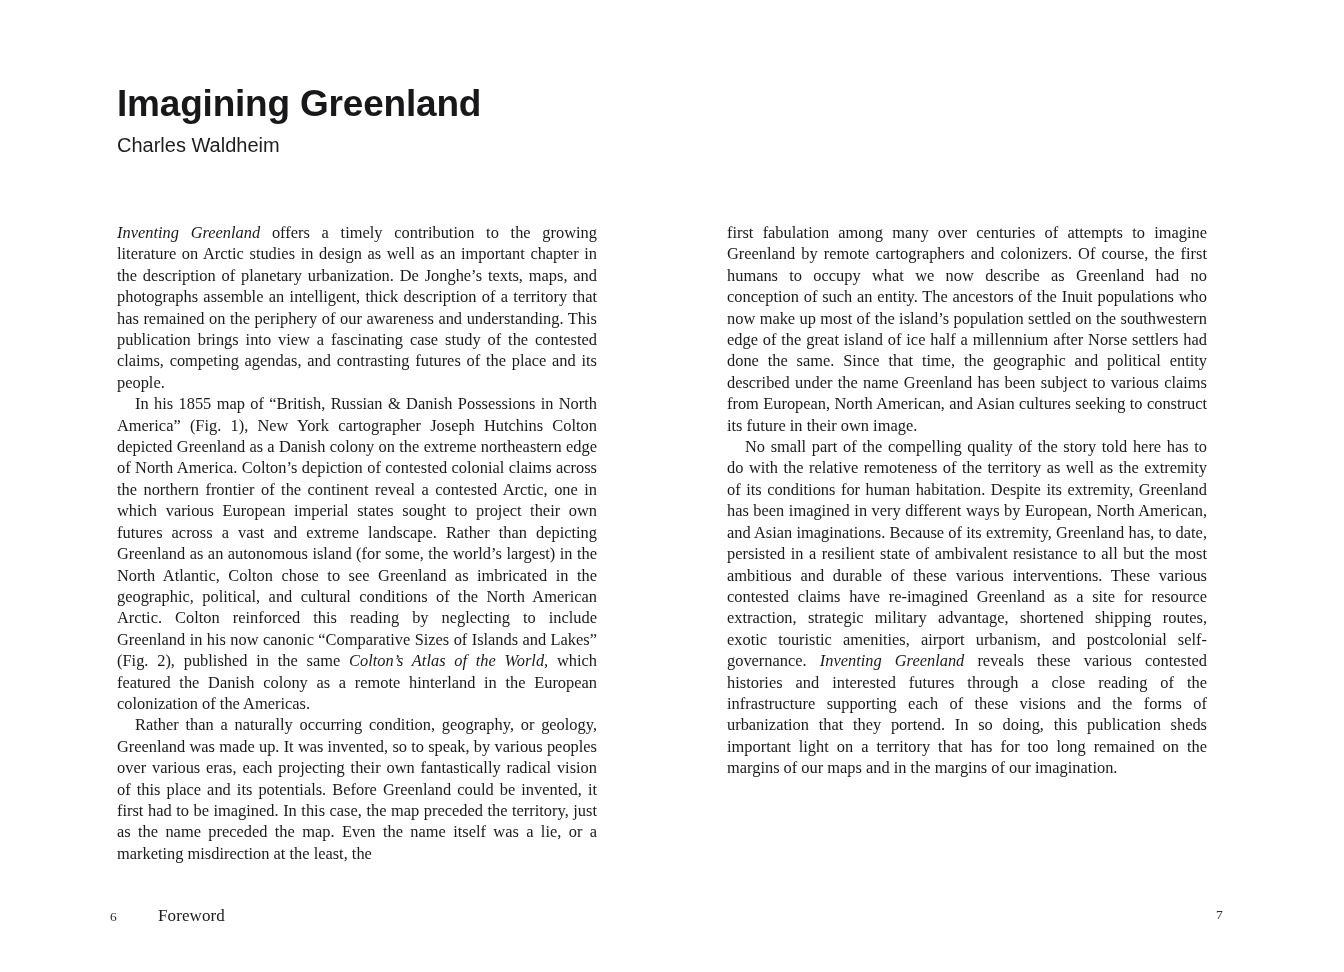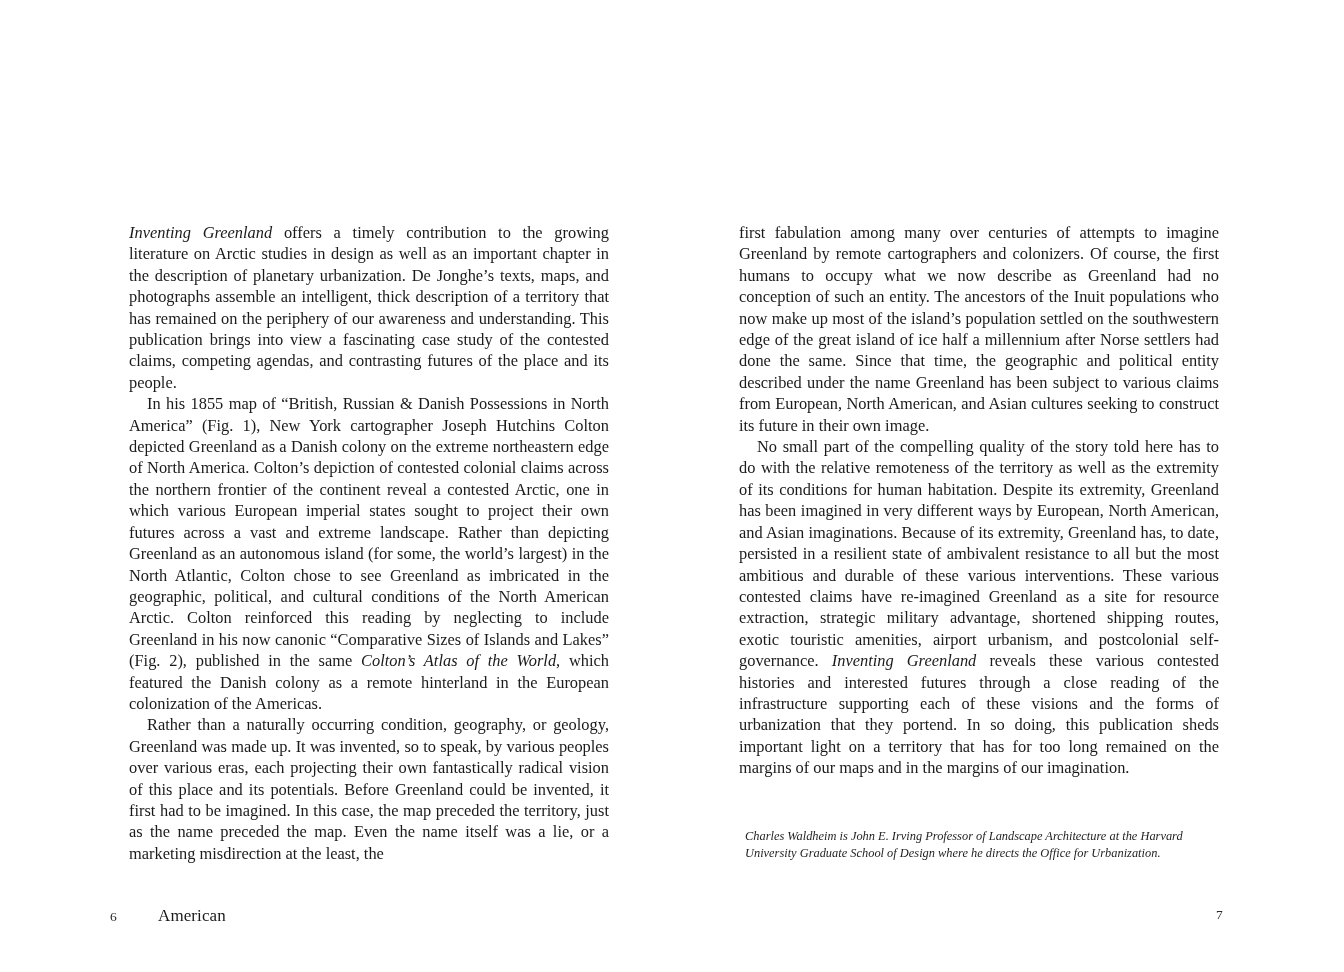--- a/index.html
+++ b/index.html
@@ -51,21 +51,20 @@
   .col {
     position: absolute;
     top: 222px;
     width: 480px;
     font-size: 16.4px;
     line-height: 21.4px;
     text-align: justify;
     text-justify: inter-word;
     hyphens: manual;
     color: #1a1a1a;
-    margin-left: 12px;
   }
   .col-left  { left: 117px; }
   .col-right { left: 727px; }
 
   .col p {
     margin: 0;
     text-indent: 0;
   }
   .col p + p {
     text-indent: 18px;
@@ -119,36 +118,39 @@
   .folio-right {
     font-size: 13.5px;
     color: #2a2a2a;
   }
 </style>
 </head>
 <body>
 
 <div class="spread">
 
+  <div class="title-block">
+    <h1 class="article-title">Imagining Greenland</h1>
+    <div class="article-author">Charles Waldheim</div>
+  </div>
 
   <div class="col col-left">
       <p><i>Inventing Greenland</i> offers a timely contribution to the growing literature on Arctic studies in design as well as an important chapter in the description of planetary urbanization. De Jonghe’s texts, maps, and photographs assemble an intelligent, thick description of a territory that has remained on the periphery of our awareness and understanding. This publication brings into view a fascinating case study of the contested claims, competing agendas, and contrasting futures of the place and its people.</p>
       <p>In his 1855 map of “British, Russian &amp; Danish Possessions in North America” (Fig. 1), New York cartographer Joseph Hutchins Colton depicted Greenland as a Danish colony on the extreme northeastern edge of North America. Colton’s depiction of contested colonial claims across the northern frontier of the continent reveal a contested Arctic, one in which various European imperial states sought to project their own futures across a vast and extreme landscape. Rather than depicting Greenland as an autonomous island (for some, the world’s largest) in the North Atlantic, Colton chose to see Greenland as imbricated in the geographic, political, and cultural conditions of the North American Arctic. Colton reinforced this reading by neglecting to include Greenland in his now canonic “Comparative Sizes of Islands and Lakes” (Fig. 2), published in the same <i>Colton’s Atlas of the World,</i> which featured the Danish colony as a remote hinterland in the European colonization of the Americas.</p>
       <p>Rather than a naturally occurring condition, geography, or geology, Greenland was made up. It was invented, so to speak, by various peoples over various eras, each projecting their own fantastically radical vision of this place and its potentials. Before Greenland could be invented, it first had to be imagined. In this case, the map preceded the territory, just as the name preceded the map. Even the name itself was a lie, or a marketing misdirection at the least, the</p>
     </div>
 
   <div class="col col-right">
       <p>first fabulation among many over centuries of attempts to imagine Greenland by remote cartographers and colonizers. Of course, the first humans to occupy what we now describe as Greenland had no conception of such an entity. The ancestors of the Inuit populations who now make up most of the island’s population settled on the southwestern edge of the great island of ice half a millennium after Norse settlers had done the same. Since that time, the geographic and political entity described under the name Greenland has been subject to various claims from European, North American, and Asian cultures seeking to construct its future in their own image.</p>
       <p>No small part of the compelling quality of the story told here has to do with the relative remoteness of the territory as well as the extremity of its conditions for human habitation. Despite its extremity, Greenland has been imagined in very different ways by European, North American, and Asian imaginations. Because of its extremity, Greenland has, to date, persisted in a resilient state of ambivalent resistance to all but the most ambitious and durable of these various interventions. These various contested claims have re-imagined Greenland as a site for resource extraction, strategic military advantage, shortened shipping routes, exotic touristic amenities, airport urbanism, and postcolonial self-governance. <i>Inventing Greenland</i> reveals these various contested histories and interested futures through a close reading of the infrastructure supporting each of these visions and the forms of urbanization that they portend. In so doing, this publication sheds important light on a territory that has for too long remained on the margins of our maps and in the margins of our imagination.</p>
     </div>
 
-  <div class="bio-note">Charles Waldheim is John E. Irving Professor of Landscape Architecture at the Harvard University Graduate School of Design where he directs the Office for Urbanization.</div>
 
   <div class="footer-left">
     <span class="folio">6</span>
-    <span class="running-head">American</span>
+    <span class="running-head">Foreword</span>
   </div>
 
   <div class="footer-right">
     <span class="folio-right">7</span>
   </div>
 
 </div>
 
 </body></html>

